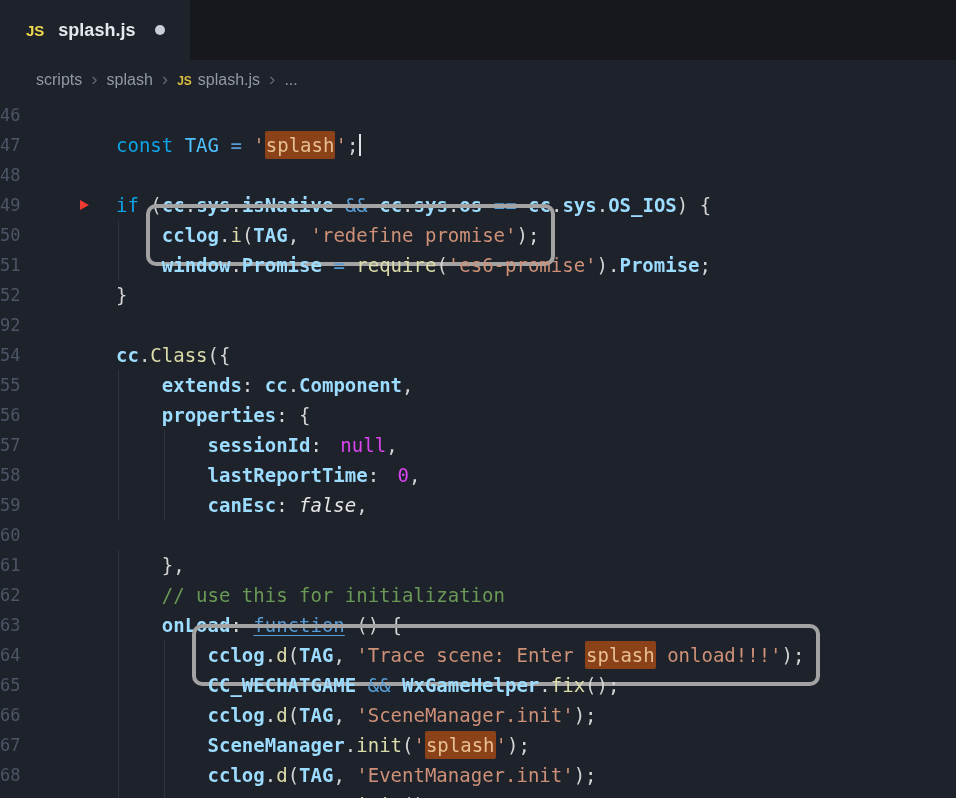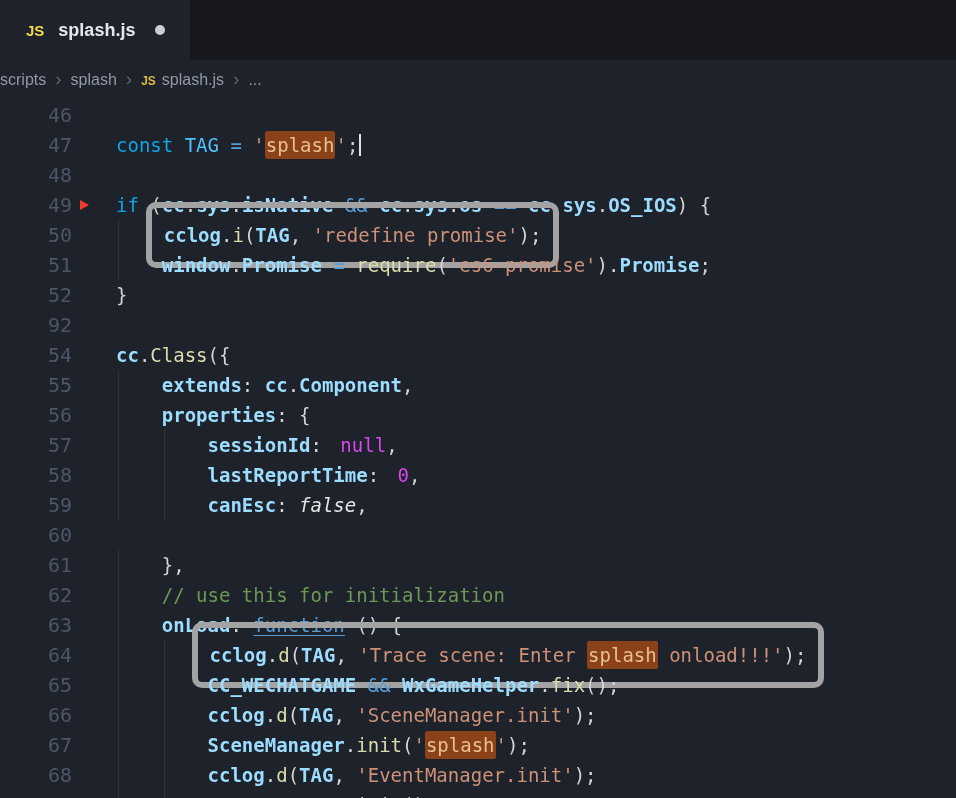--- a/index.html
+++ b/index.html
@@ -23,39 +23,39 @@
     color:#eed94f; font-weight:bold; font-size:15px; margin-right:14px;
     font-family:"Liberation Sans", sans-serif;
   }
   .tab .tab-label { color:#e3e7ee; font-size:18px; font-weight:600; }
   .tab .modified-dot {
     width:10px; height:10px; border-radius:50%; background:#c9ced6; margin-left:20px;
   }
 
   
   .breadcrumbs {
-    height:40px; display:flex; align-items:center; 
+    height:40px; display:flex; align-items:center; padding-left:36px;
     font-family:"Liberation Sans", sans-serif; font-size:16px; color:#9199a4;
     background:#1e222a;
   }
   .crumb { color:#9199a4; }
   .crumb-sep { color:#5f6671; font-size:19px; margin:0 9px; line-height:1; padding-bottom:3px; }
   .crumb .mini-js {
     color:#d8bd41; font-weight:bold; font-size:12px; margin-right:6px;
   }
 
   
   .editor { position:relative; }
   .code-row {
     display:flex; height:30px; line-height:30px; position:relative;
     font-size:19px; white-space:pre;
   }
   .gutter {
-    flex:none; width:72px; text-align:right; color:#4d5667;
-    font-size:20px; user-select:none;
+    flex:none; width:72px; text-align:left; color:#4d5667;
+    font-size:17px; user-select:none;
   }
   .gutter-marker {
     position:absolute; left:80px; top:10px; width:0; height:0;
     border-top:5px solid transparent; border-bottom:5px solid transparent;
     border-left:9px solid #f13a30;
   }
   .code-text { flex:1; margin-left:44px; position:relative; white-space:pre; }
   .indent-guide {
     position:absolute; top:0; bottom:0; width:1px; background:rgba(255,255,255,0.08);
   }
@@ -74,21 +74,21 @@
   .tok-lito { color:#d946ef;margin-left:7px; }
   .tok-litb { color:#e5e5e5;font-style:italic; }
   .tok-cm   { color:#6a9955; }
   .tok-pl   { color:#d4d4d4; }
   .tok-cursor {
     display:inline-block; width:2px; height:22px; background:#e0e3e8;
     vertical-align:-4px; margin-left:1px;
   }
 
   .annot-box {
-    border:6px solid #a3a3a3; border-radius:10px;
+    border:4px solid #a3a3a3; border-radius:10px;
     padding:16px 12px; margin-left:-16px; margin-right:-16px;
   }
 </style>
 </head>
 <body>
 
 <div class="screen">
 
   <div class="tab-bar">
     <div class="tab">

